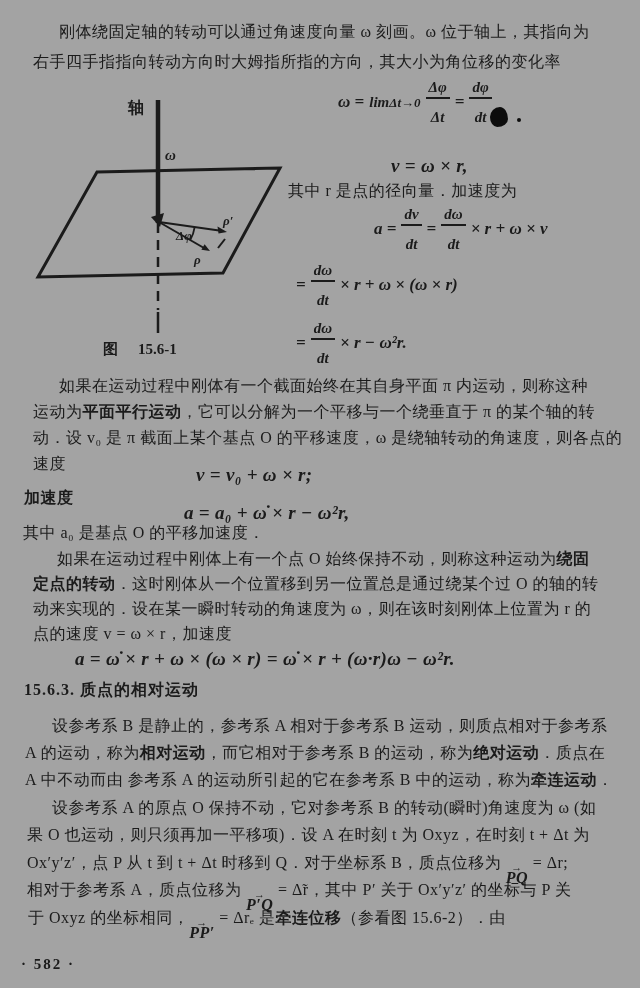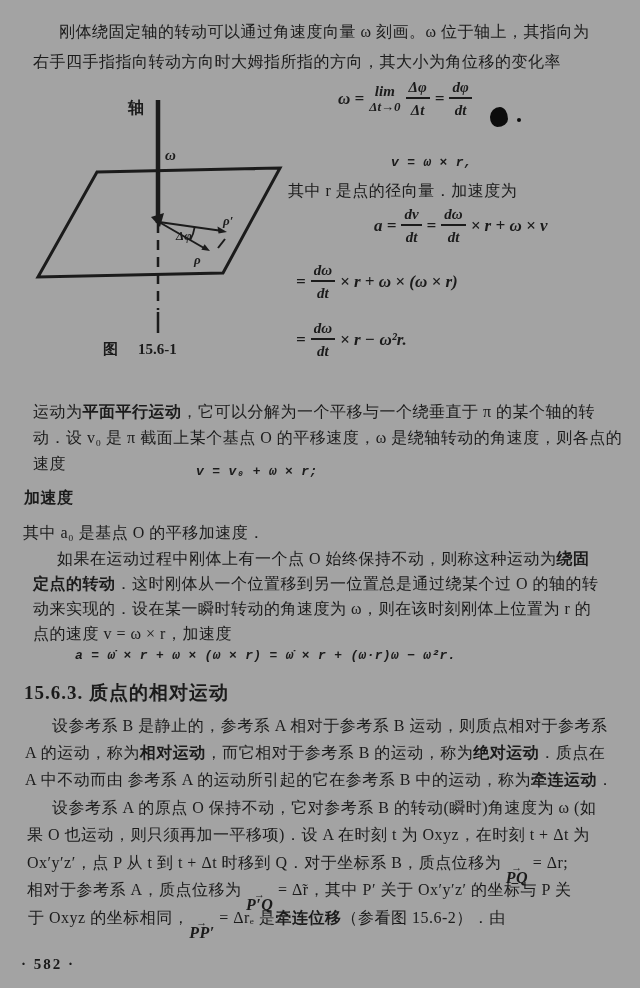--- a/index.html
+++ b/index.html
@@ -1,32 +1,32 @@
 <!DOCTYPE html>
 <html><head>
 <meta charset="utf-8">
 <style>
   html,body{margin:0;padding:0;background:#e9e7e1;}
   .page{position:relative;width:640px;height:988px;background:#a3a3a3;overflow:hidden;
         font-family:"Liberation Serif", serif;color:#1b1b1b;}
   .line{position:absolute;white-space:nowrap;font-size:16px;letter-spacing:.5px;line-height:20px;}
   .b{font-weight:bold;}
-  .ftext{position:absolute;white-space:nowrap;font-family:Liberation Mono, monospace;
-         font-style:italic;font-weight:bold;font-size:13px;letter-spacing:.3px;}
+  .ftext{position:absolute;white-space:nowrap;font-family:Liberation Serif, serif;
+         font-style:italic;font-weight:bold;font-size:19px;letter-spacing:.3px;}
   .formula{position:absolute;display:flex;align-items:center;gap:5px;white-space:nowrap;
            font-family:"Liberation Serif",serif;font-style:italic;font-weight:bold;font-size:17px;}
   .frac{display:inline-flex;flex-direction:column;align-items:center;font-size:15px;line-height:1.1;}
   .frac .num{border-bottom:2px solid #1b1b1b;padding:0 3px 1px;}
-  .frac .den{padding-top:3px;}
-  .lim{display:inline-flex;flex-direction:column;align-items:center;line-height:1;font-size:15px;}
+  .frac .den{padding-top:10px;}
+  .lim{display:inline-flex;flex-direction:row;align-items:center;line-height:1;font-size:15px;}
   .lim .limsub{font-size:13px;margin-top:1px;}
   .vec{display:inline-flex;flex-direction:column;align-items:center;vertical-align:-3px;line-height:1;}
   .vec .vec-arrow{font-size:11px;line-height:.55;font-weight:bold;font-style:normal;}
   .vec .vec-base{font-style:italic;font-weight:bold;}
-  .heading{position:absolute;font-size:19px;font-weight:bold;letter-spacing:1px;white-space:nowrap;}
+  .heading{position:absolute;font-size:16px;font-weight:bold;letter-spacing:1px;white-space:nowrap;}
   .blob{position:absolute;width:18px;height:20px;background:#0c0c0c;
         border-radius:55% 45% 60% 40% / 50% 60% 40% 50%;}
   .blob-dot{position:absolute;width:4px;height:4px;background:#0c0c0c;border-radius:50%;}
   .footer{position:absolute;font-size:15px;font-weight:bold;letter-spacing:2px;}
   svg .sl{stroke:#1b1b1b;fill:none;}
   svg text{fill:#1b1b1b;font-family:"Liberation Serif",serif;font-weight:bold;}
   svg .m{font-style:italic;}
 </style>
 </head>
 <body>
@@ -105,28 +105,30 @@
 
   <div class="formula" style="top:320px;left:296px">
     <span>=</span>
     <span class="frac">
       <span class="num">dω</span>
       <span class="den">dt</span>
     </span>
     <span>× r − ω²r.</span>
   </div>
 
+  <div class="line" style="top:376px;left:59px">如果在运动过程中刚体有一个截面始终在其自身平面 π 内运动，则称这种</div>
   <div class="line" style="top:402px;left:33px">
     <span>运动为</span><span class="b">平面平行运动</span><span>，它可以分解为一个平移与一个绕垂直于 π 的某个轴的转</span>
   </div>
   <div class="line" style="top:428px;left:33px">动．设 v₀ 是 π 截面上某个基点 O 的平移速度，ω 是绕轴转动的角速度，则各点的</div>
   <div class="line" style="top:454px;left:33px">速度</div>
 
   <div class="ftext" style="top:464px;left:196px">v = v₀ + ω × r;</div>
   <div class="line b" style="top:488px;left:24px">加速度</div>
+  <div class="ftext" style="top:502px;left:184px">a = a₀ + ω̇ × r − ω²r,</div>
   <div class="line" style="top:523px;left:23px">其中 a₀ 是基点 O 的平移加速度．</div>
 
   <div class="line" style="top:549px;left:57px">
     <span>如果在运动过程中刚体上有一个点 O 始终保持不动，则称这种运动为</span><span class="b">绕固</span>
   </div>
   <div class="line" style="top:574px;left:33px">
     <span class="b">定点的转动</span><span>．这时刚体从一个位置移到另一位置总是通过绕某个过 O 的轴的转</span>
   </div>
   <div class="line" style="top:624px;left:33px">点的速度 v = ω × r，加速度</div>
   <div class="line" style="top:599px;left:33px">动来实现的．设在某一瞬时转动的角速度为 ω，则在该时刻刚体上位置为 r 的</div>

